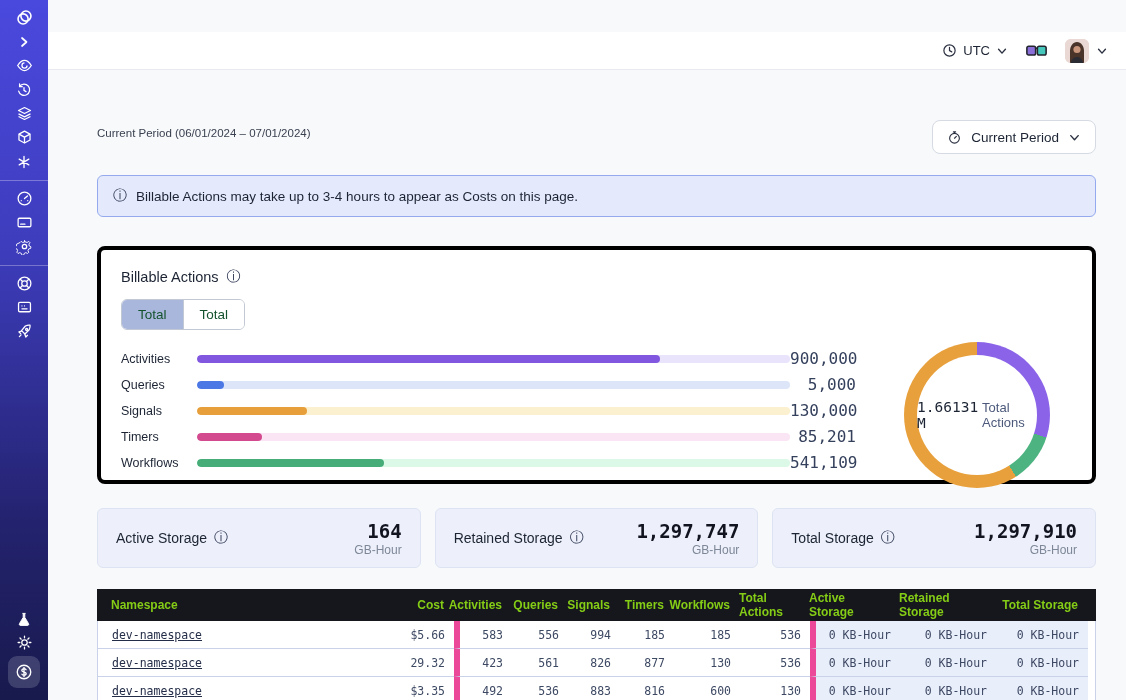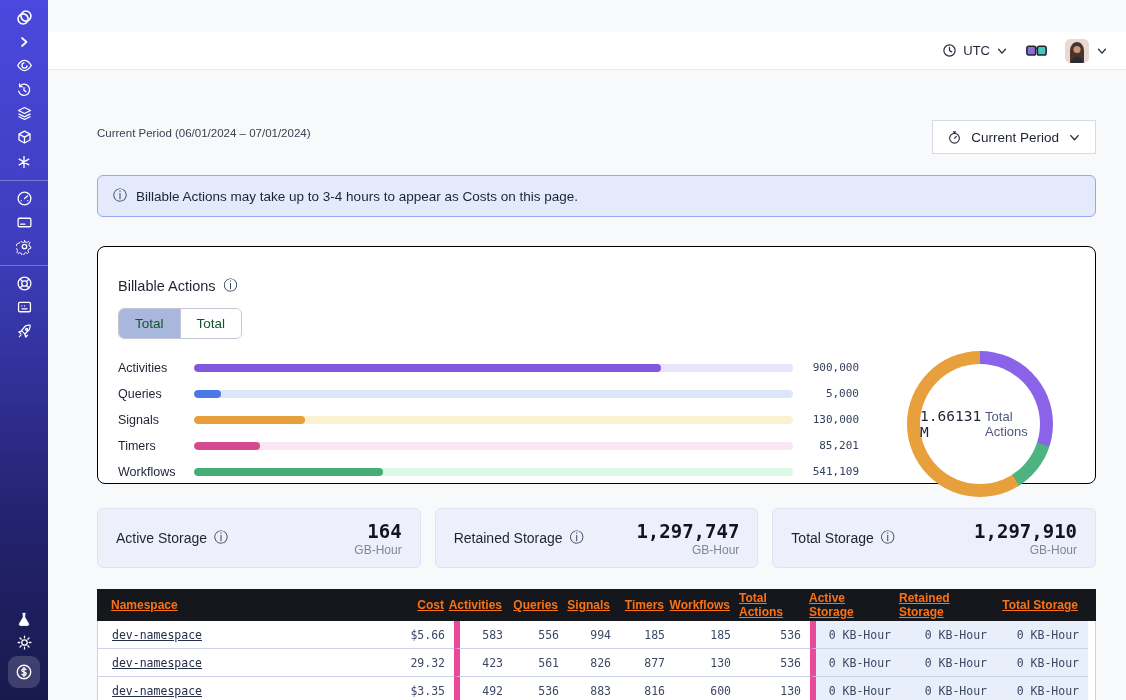--- a/index.html
+++ b/index.html
@@ -43,53 +43,53 @@
     width:24px; height:24px; border-radius:6px; overflow:hidden; background:#ecd9d5; position:relative;
   }
 
   .content { flex:1 1 auto; padding:50px 30px 0 49px; overflow:hidden; }
 
   
   .page-head { display:flex; justify-content:space-between; align-items:flex-start; }
   .page-title { font-size:26px; font-weight:600; letter-spacing:.2px; color:#12151f; }
   .page-subtitle { font-size:11.5px; color:#3a4150; margin-top:7px; }
   .period-btn {
-    background:#fff; border:1px solid #d5dae3; border-radius:0; height:34px;
+    background:#fff; border:1px solid #d5dae3; border-radius:8px; height:34px;
     display:flex; align-items:center; gap:9px; padding:0 14px; font-size:13.5px; cursor:pointer;
     color:#1c2433;
   }
 
   
   .banner {
     margin-top:21px; background:#e4eafc; border:1px solid #95aaee; border-radius:6px;
     height:42px; display:flex; align-items:center; gap:9px; padding:0 15px;
     font-size:13.5px; color:#1c2433;
   }
   .info-glyph { font-size:14px; color:#2a3350; font-style:normal; }
 
   
   .card {
-    margin-top:29px; background:#fff; border:1px solid #000000; border-radius:8px;
-    padding:30px 20px 22px 20px; height:238px;
+    margin-top:29px; background:#fff; border:4px solid #000000; border-radius:8px;
+    padding:18px 20px 22px 20px; height:238px;
   }
   .card-title { font-size:14.5px; font-weight:500; display:flex; align-items:center; gap:8px; }
   .tab-group {
     display:inline-flex; margin-top:13px; border:1px solid #c3c9d4; border-radius:6px; overflow:hidden;
   }
   .tab { padding:7px 16px; font-size:13.5px; cursor:pointer; background:#fff; color:#14532d; }
   .tab.active { background:#a9b7dc; }
   .tab + .tab { border-left:1px solid #c3c9d4; }
 
   .chart-area { display:flex; margin-top:20px; align-items:flex-start; }
   .bars { flex:1 1 auto; padding-right:26px; }
   .bar-row { display:flex; align-items:center; height:17px; margin-bottom:9px; }
   .bar-label { width:76px; font-size:12.5px; color:#1c2433; flex:0 0 76px; }
   .bar-track { flex:1 1 auto; height:8px; border-radius:4px; position:relative; overflow:hidden; }
   .bar-fill { position:absolute; left:0; top:0; bottom:0; border-radius:4px; }
-  .bar-value { width:66px; flex:0 0 66px; text-align:right; font-size:11px; color:#34405c; }
+  .bar-value { width:66px; flex:0 0 66px; text-align:right; font-size:16px; color:#34405c; }
 
   .donut-wrap { flex:0 0 190px; display:flex; justify-content:center; margin-top:-8px; }
   .donut { width:146px; height:146px; border-radius:50%; position:relative; }
   .donut-hole {
     position:absolute; left:13px; top:13px; width:120px; height:120px; border-radius:50%;
     background:#fff; display:flex; flex-direction:row; align-items:center; justify-content:center; gap:4px;
   }
   .donut-value { font-size:14.5px; color:#1c2433; }
   .donut-label { font-size:13px; color:#4c597a; }
 
@@ -103,21 +103,21 @@
   .storage-num { text-align:right; }
   .storage-value { font-size:19px; color:#12151f; font-weight:600; }
   .storage-unit { font-size:12px; color:#7d8798; margin-top:1px; }
 
   
   .usage-table { margin-top:21px; width:100%; }
   .t-grid {
     display:grid;
     grid-template-columns: 262px 94px 58px 56px 52px 54px 66px 70px 90px 96px 92px;
   }
-  .t-head { background:#16171c; color:#f97316;text-decoration:underline; }
+  .t-head { background:#16171c; color:#84cc16; }
   .t-head > div {
     font-size:12px; font-weight:600; height:32px; display:flex; align-items:center;
   }
   .th-left { justify-content:flex-start; padding-left:14px; }
   .th-right { justify-content:flex-end; padding-right:9px; }
   .t-body { background:#fff; border-left:1px solid #c9d2e8; border-right:1px solid #c9d2e8; }
   .t-row > div {
     height:28px; display:flex; align-items:center; font-family:"DejaVu Sans Mono",monospace;
     font-size:11.5px; color:#3d4963; border-bottom:1px solid #c9d2e8;
   }

